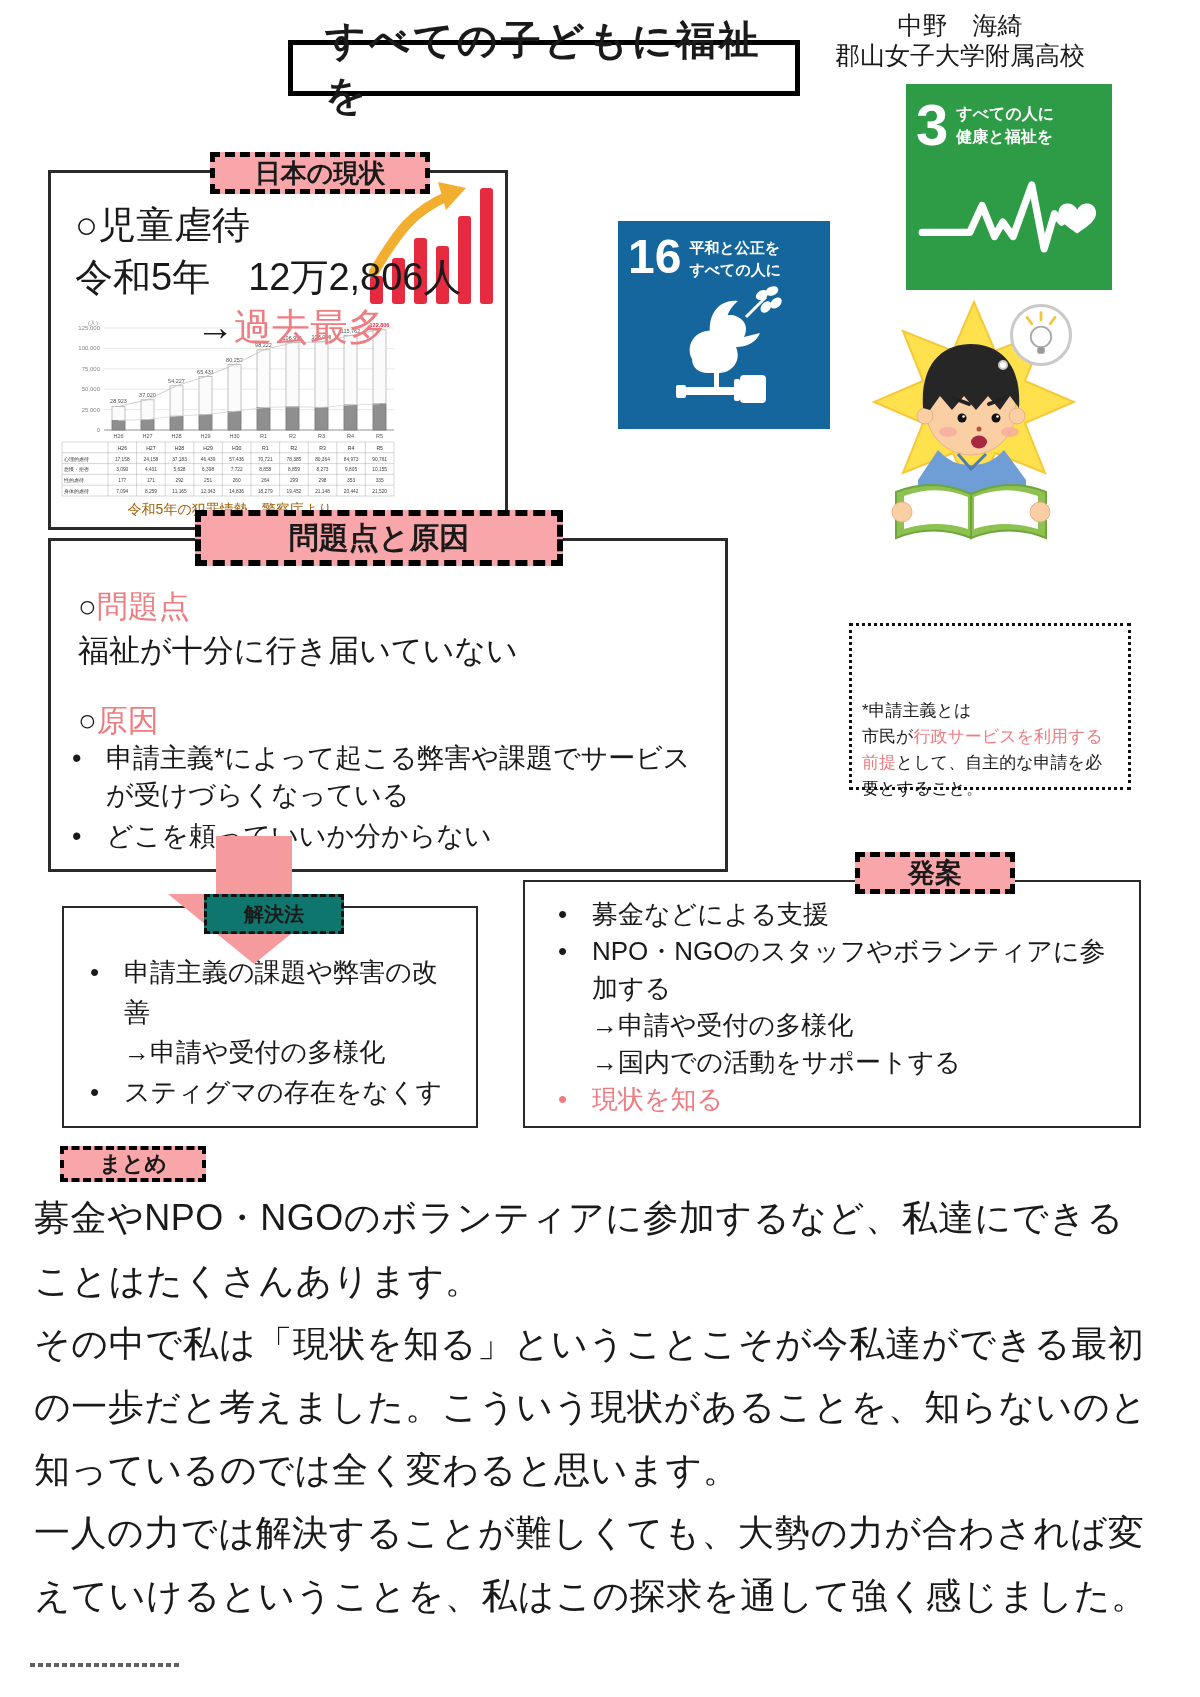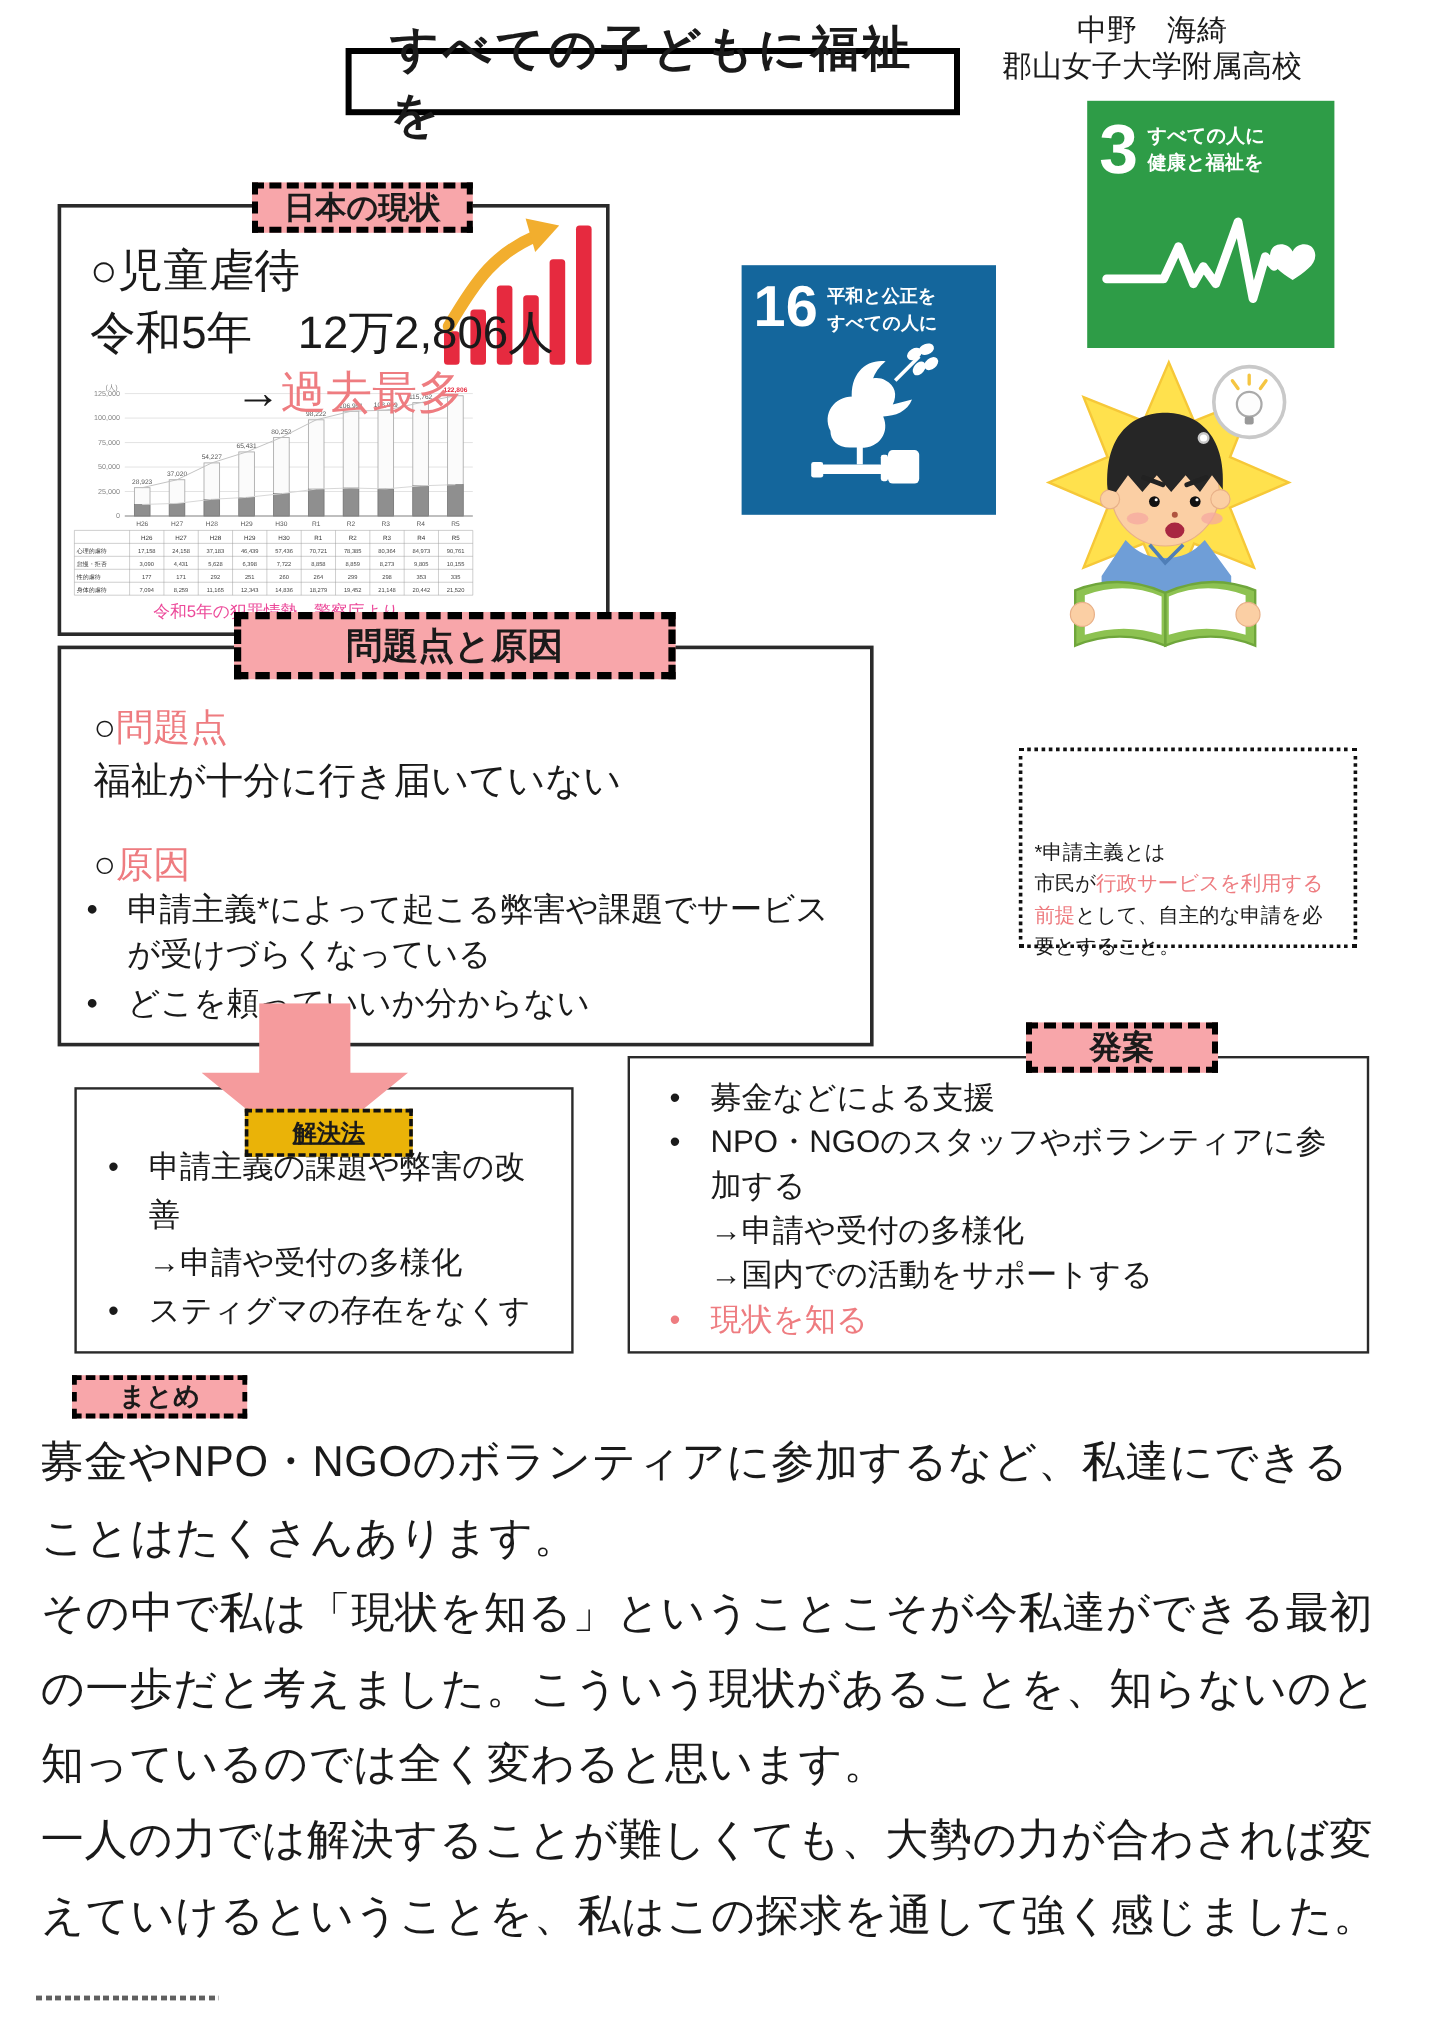--- a/index.html
+++ b/index.html
@@ -21,21 +21,21 @@
   .sdg-num{font-weight:bold;line-height:1;}
   .sdg-label{font-weight:bold;white-space:pre-line;margin-left:8px;}
   .pk{color:var(--pink-text);}
   .ul{text-underline-offset:5px;text-decoration-thickness:2px;}
   .big{font-size:38px;}
   .bullet-row{display:flex;align-items:flex-start;}
   .bchar{flex:0 0 34px;}
   .indent{padding-left:34px;}
   .note-box{border:3px dotted #111;font-size:17px;line-height:26px;}
   .summary-text{white-space:pre-line;font-size:36px;line-height:63px;letter-spacing:.5px;}
-  .caption{font-size:14px;color:#ec4899;text-align:center;}
+  .caption{font-size:14px;color:#a16207;text-align:center;}
   .bubble{background:#fff;border:3px solid #c9c9c9;border-radius:50%;z-index:4;}
   .smudge{background:repeating-linear-gradient(90deg,#444 0 5px,rgba(0,0,0,0) 5px 8px);opacity:.85;}
 </style>
 </head>
 <body>
 
 <div class="page">
 
   <div class="abs title-box" style="left:288px;top:40px;width:512px;height:56px;">すべての子どもに福祉を</div>
 
@@ -117,21 +117,21 @@
         <line x1="15" y1="11" x2="20" y2="18" stroke="#F5C542" stroke-width="3" stroke-linecap="round"></line>
         <line x1="45" y1="11" x2="40" y2="18" stroke="#F5C542" stroke-width="3" stroke-linecap="round"></line>
         <circle cx="30" cy="32" r="11" fill="#fdfdfd" stroke="#aaa" stroke-width="2"></circle>
         <rect x="26" y="43" width="8" height="7" rx="2" fill="#999"></rect>
       </svg>
     </div>
     <div class="abs bubble" style="left:140px;top:62px;width:10px;height:10px;border-width:2px;"></div>
   </div>
 
   <div class="abs frame" style="left:48px;top:170px;width:460px;height:360px;"></div>
-  <div class="abs tag" style="left:210px;top:152px;width:184px;height:42px;font-size:26px;">日本の現状</div>
+  <div class="abs tag" style="left:210px;top:152px;width:220px;height:42px;font-size:26px;">日本の現状</div>
   <div class="abs big" style="left:75px;top:200px;">○児童虐待</div>
   <div class="abs big" style="left:75px;top:252px;z-index:2;">令和5年　12万2,806人</div>
   <div class="abs big" style="left:196px;top:302px;z-index:2;">
     <span>→</span><span class="pk ul">過去最多</span>
   </div>
 
   <svg class="abs" style="left:368px;top:176px;" width="134" height="130" viewBox="0 0 134 130">
     <g fill="var(--bar-red)">
       <rect x="2" y="100" width="13" height="28" rx="3"></rect>
       <rect x="24" y="82" width="13" height="46" rx="3"></rect>
@@ -298,21 +298,21 @@
 
   <div class="abs note-box" style="left:849px;top:623px;width:282px;height:167px;padding:72px 10px 0 10px;">
     <div>*申請主義とは</div>
     <div><span>市民が</span><span class="pk ul">行政サービスを利用する前提</span><span>として、自主的な申請を必要とすること。</span></div>
   </div>
 
   <div class="abs frame" style="left:62px;top:906px;width:416px;height:222px;border-width:2px;"></div>
   <svg class="abs" style="left:168px;top:836px;z-index:3;" width="172" height="128" viewBox="0 0 172 128">
     <polygon points="48,0 124,0 124,58 172,58 86,128 0,58 48,58" fill="var(--arrow-pink)"></polygon>
   </svg>
-  <div class="abs tag" style="left:204px;top:924px;width:140px;height:40px;font-size:20px;background:#eab308;border:3px dashed #111;z-index:6;text-decoration:underline;">解決法</div>
+  <div class="abs tag" style="left:204px;top:894px;width:140px;height:40px;font-size:20px;background:#0f766e;border:3px dashed #111;z-index:6;">解決法</div>
   <div class="abs" style="left:90px;top:952px;width:370px;font-size:26px;line-height:40px;">
     <div class="bullet-row">
       <span class="bchar">•</span>
       <span>申請主義の課題や弊害の改善</span>
     </div>
     <div class="indent">→申請や受付の多様化</div>
     <div class="bullet-row">
       <span class="bchar">•</span>
       <span>スティグマの存在をなくす</span>
     </div>

